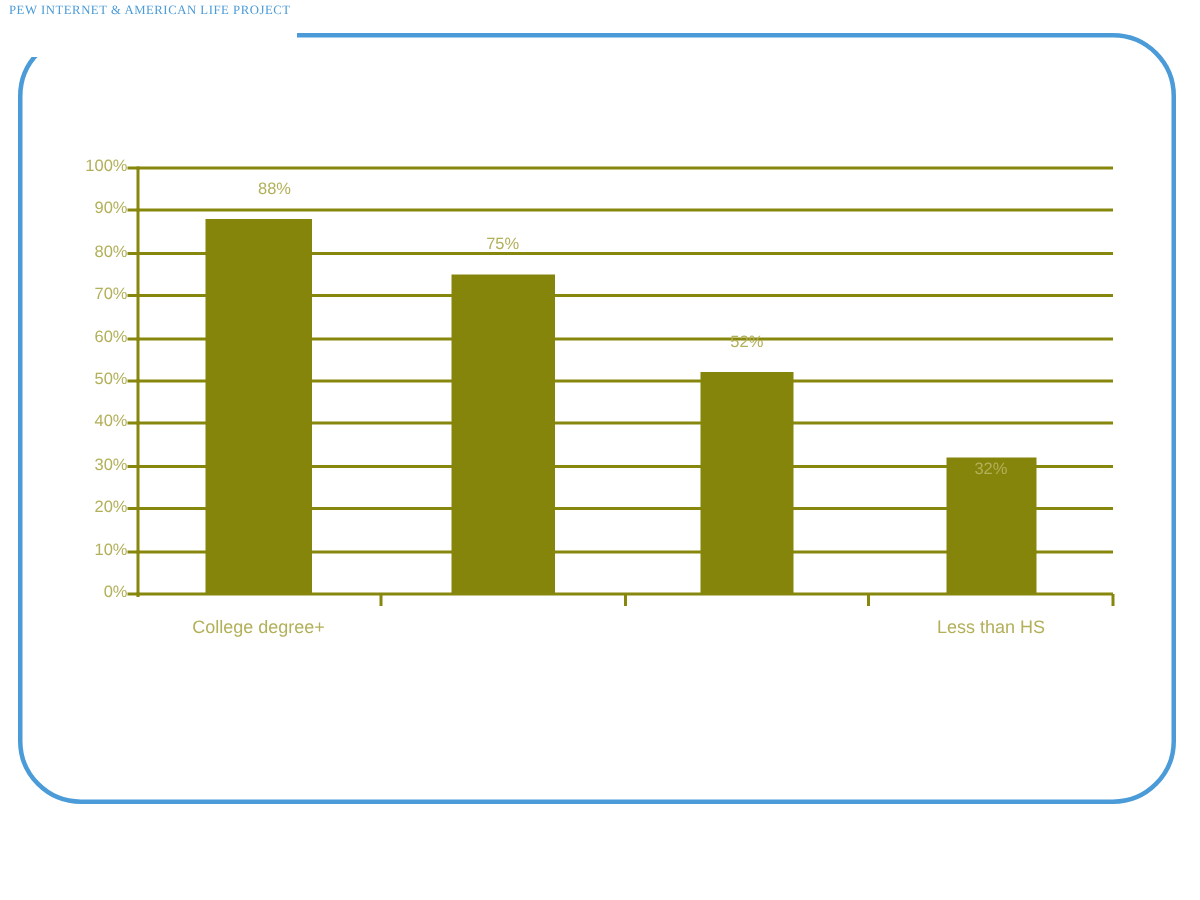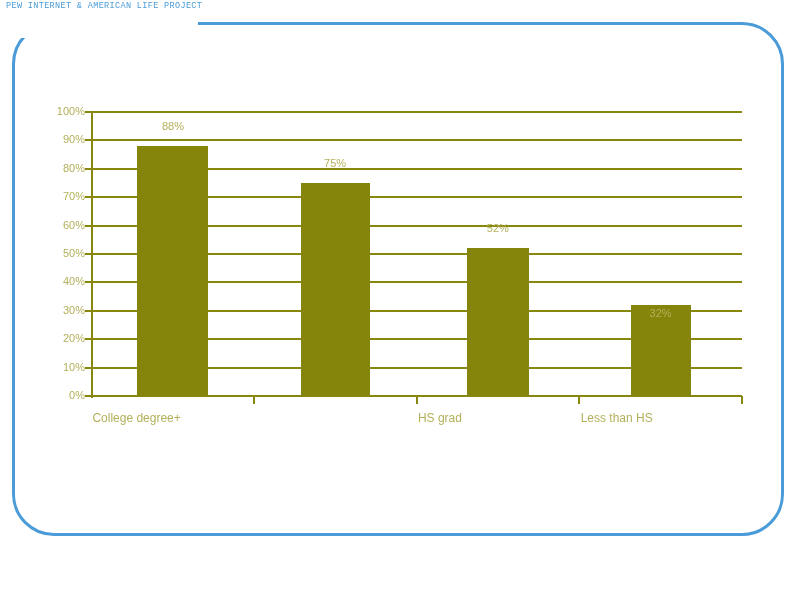--- a/index.html
+++ b/index.html
@@ -51,21 +51,21 @@
     letter-spacing: 2px;
     color: #3f92d2;
     line-height: 30px;
     white-space: nowrap;
   }
   #logo-wordmark .slash {
     color: #8a8a20;
     font-weight: bold;
   }
   #logo-tagline {
-    font-family: Liberation Mono, monospace;
+    font-family: Liberation Serif, serif;
     font-size: 8.5px;
     letter-spacing: 0.35px;
     color: #4a9bd8;
     line-height: 11px;
     white-space: nowrap;
     margin-top: -1px;
   }
 
   
   #chart-area {
@@ -142,20 +142,21 @@
   .x-tick {
     position: absolute;
     width: 2px;
     height: 8px;
     background: #87870d;
     top: 396px;
   }
   .x-label {
     position: absolute;
     top: 411px;
+    text-align: center;
     font-size: 12px;
     color: #b3b05a;
     font-family: "Liberation Sans", sans-serif;
     white-space: nowrap;
   }
 </style>
 </head>
 <body>
 
 <div id="slide-frame"></div>
@@ -186,21 +187,21 @@
       <div class="gridline" style="top: 55.8px;"></div>
       <div class="gridline" style="top: 84.2px;"></div>
       <div class="gridline" style="top: 112.6px;"></div>
       <div class="gridline" style="top: 141px;"></div>
       <div class="gridline" style="top: 169.4px;"></div>
       <div class="gridline" style="top: 197.8px;"></div>
       <div class="gridline" style="top: 226.2px;"></div>
       <div class="gridline" style="top: 254.6px;"></div>
       <div class="gridline baseline" style="top: 283px;"></div>
       <div class="bar" style="left: 45.875px; width: 71px; height: 249.92px; background: rgb(133, 133, 11);"></div>
-      <div class="bar-value" style="left: 42px; width: 80px; top: 8.08px;">88%</div>
+      <div class="bar-value" style="left: 52px; width: 80px; top: 8.08px;">88%</div>
       <div class="bar" style="left: 209.625px; width: 69px; height: 213px; background: rgb(133, 133, 11);"></div>
       <div class="bar-value" style="left: 204.125px; width: 80px; top: 45px;">75%</div>
       <div class="bar" style="left: 375.875px; width: 62px; height: 147.68px; background: rgb(133, 133, 11);"></div>
       <div class="bar-value" style="left: 366.875px; width: 80px; top: 110.32px;">52%</div>
       <div class="bar" style="left: 539.625px; width: 60px; height: 90.88px; background: rgb(133, 133, 11);"></div>
       <div class="bar-value" style="left: 529.625px; width: 80px; top: 167.12px; margin-top: 28px;">32%</div>
     </div>
 <div class="y-tick" style="top: 111px;"></div>
     <div class="y-tick" style="top: 139.4px;"></div>
     <div class="y-tick" style="top: 167.8px;"></div>
@@ -209,16 +210,15 @@
     <div class="y-tick" style="top: 253px;"></div>
     <div class="y-tick" style="top: 281.4px;"></div>
     <div class="y-tick" style="top: 309.8px;"></div>
     <div class="y-tick" style="top: 338.2px;"></div>
     <div class="y-tick" style="top: 366.6px;"></div>
     <div class="y-tick" style="top: 395px;"></div>
     <div class="x-tick" style="left: 252.75px;"></div>
     <div class="x-label" style="left: 92.375px; width: 160px;">College degree+</div>
     <div class="x-tick" style="left: 415.5px;"></div>
     <div class="x-tick" style="left: 578.25px;"></div>
-    <div class="x-label" style="left: 417.875px; width: 160px;">HS grad</div>
     <div class="x-tick" style="left: 741px;"></div>
     <div class="x-label" style="left: 580.625px; width: 160px;">Less than HS</div>
   </div>
 
 </body></html>

